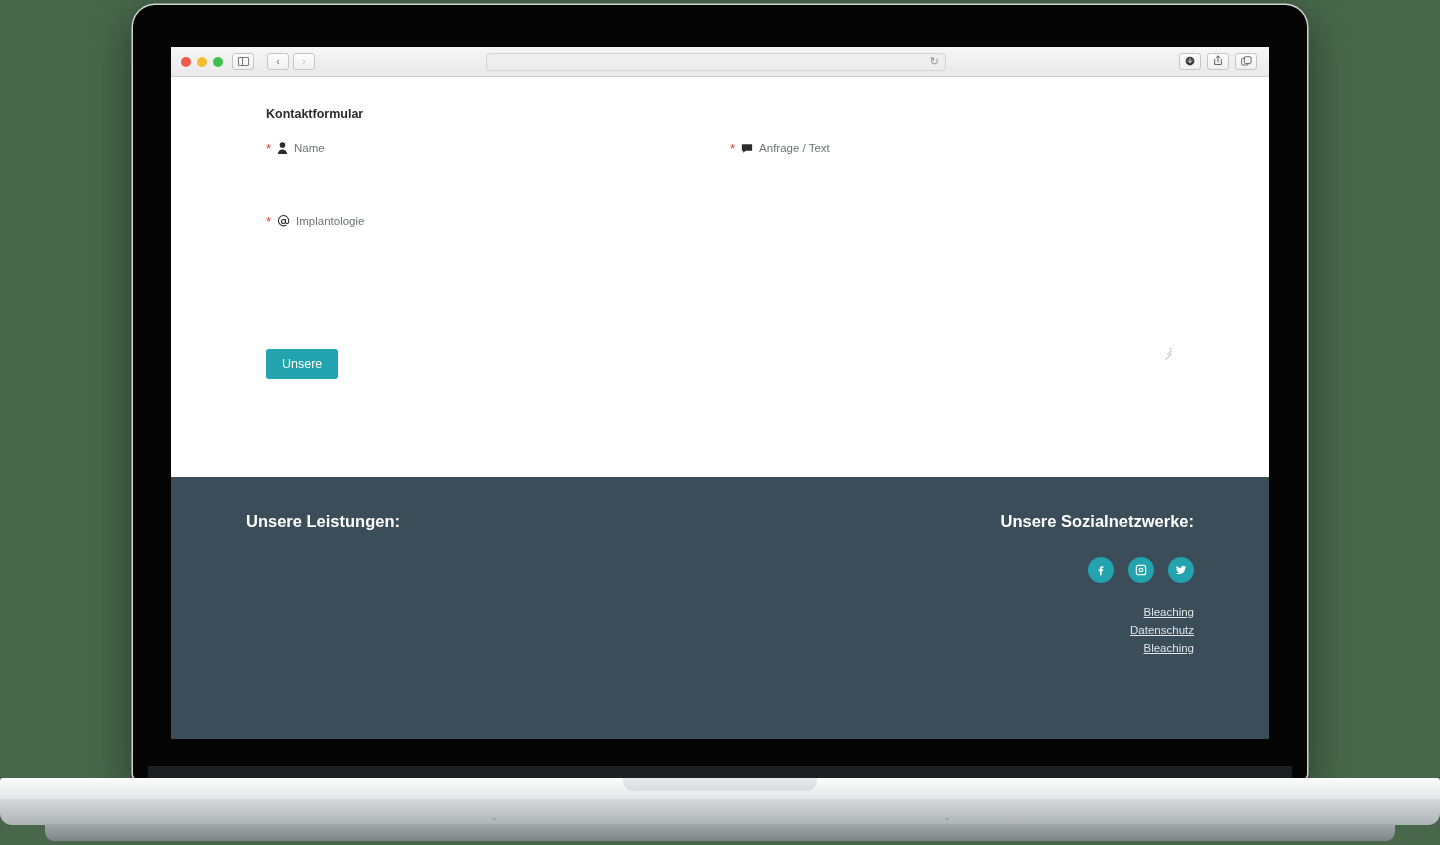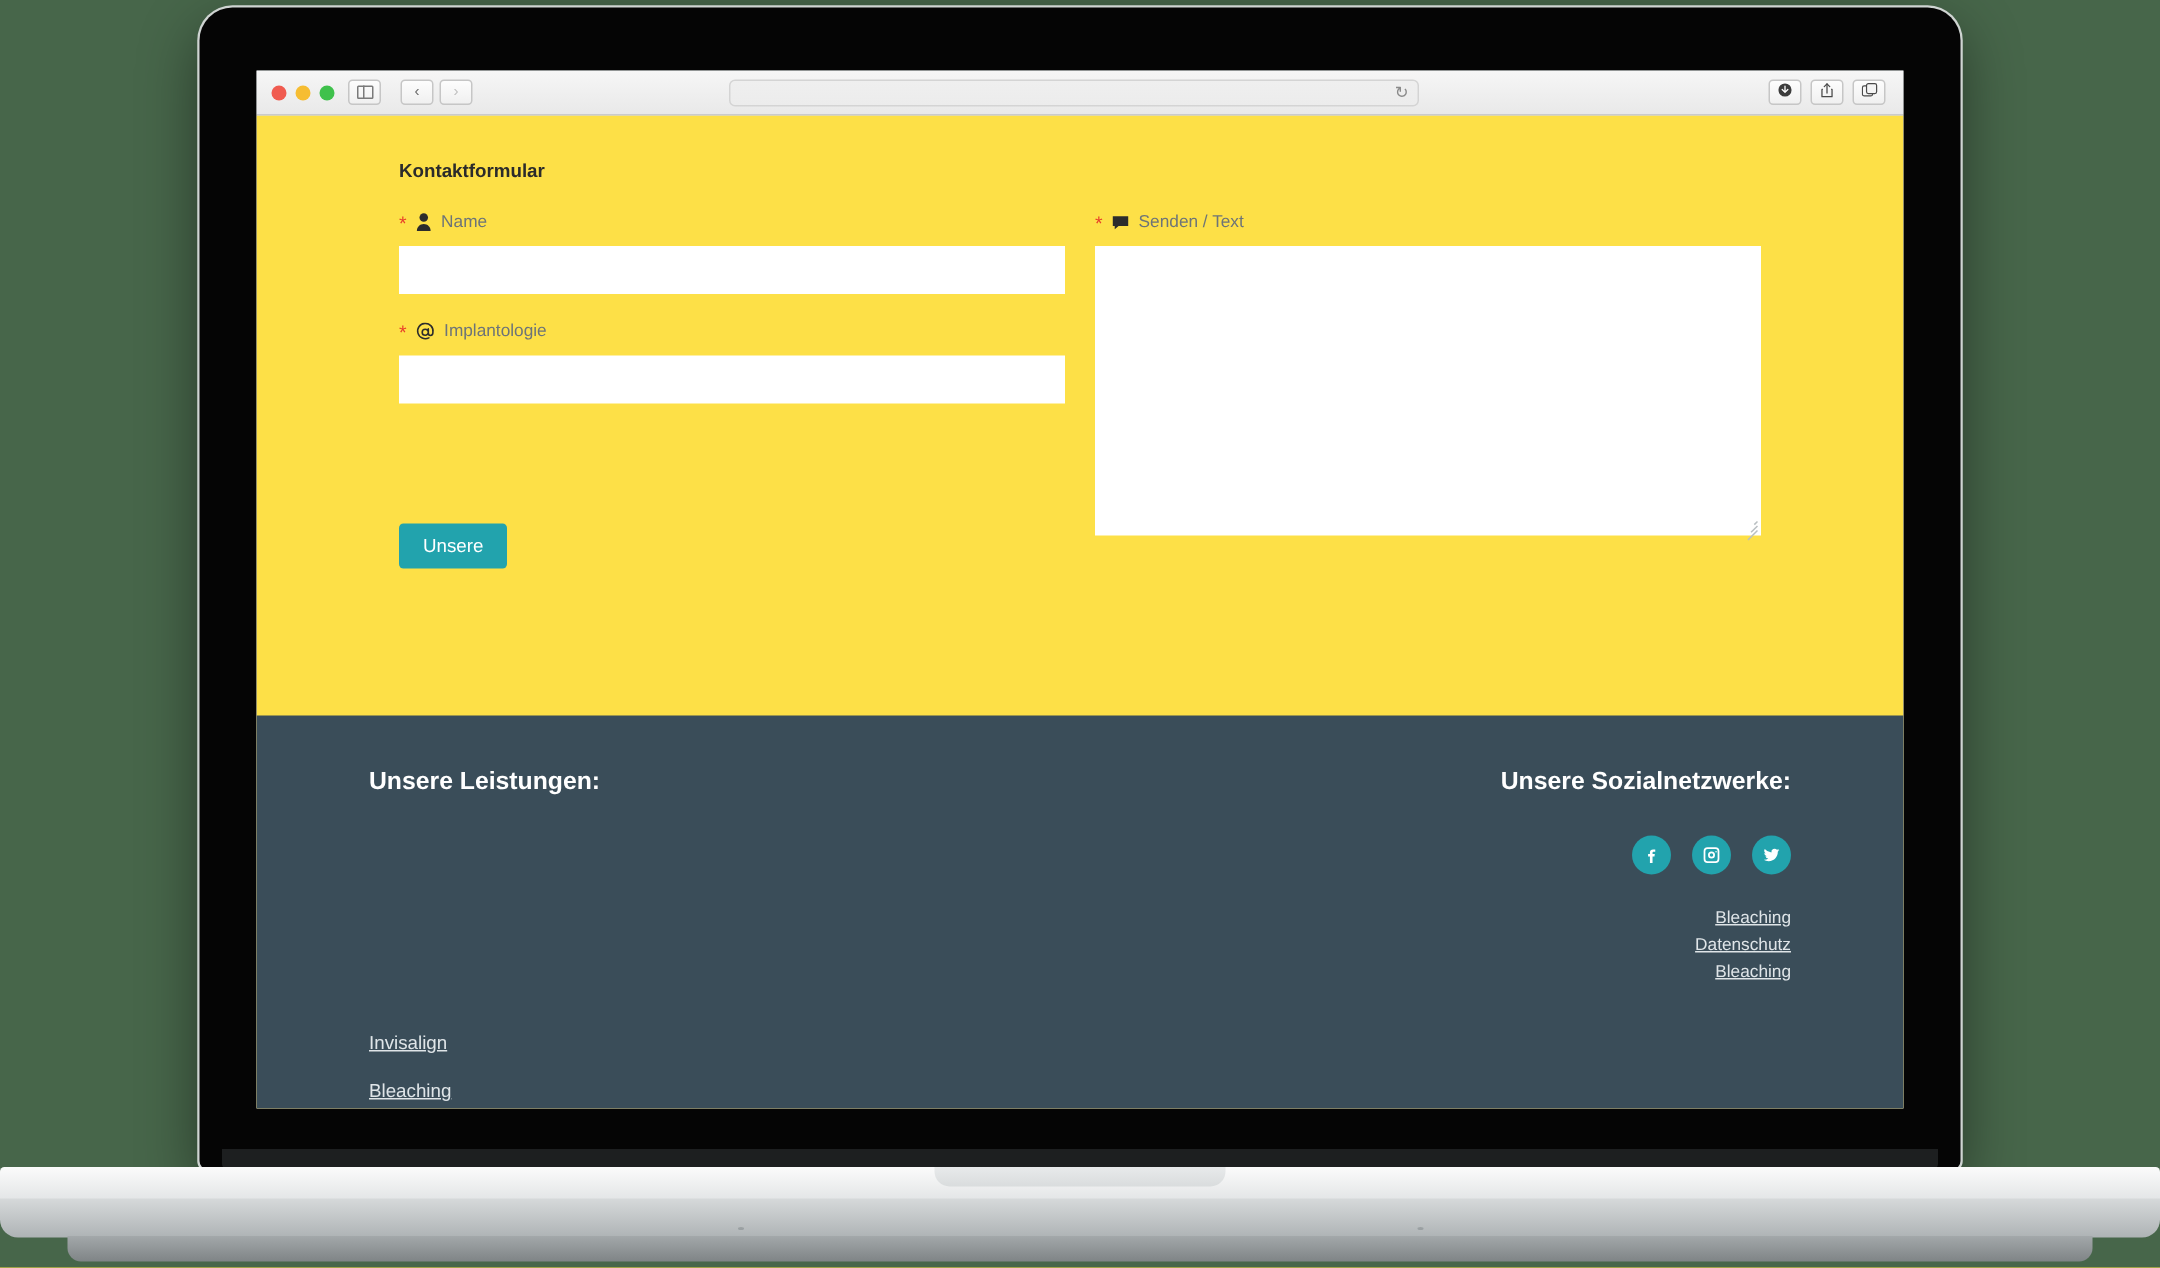--- a/index.html
+++ b/index.html
@@ -100,21 +100,21 @@
   }
 
   #chrome-right {
     position: absolute;
     right: 12px;
     display: flex;
     gap: 6px;
   }
 
   
-  #page { height: 662px; background: #fde047; }
+  #page { height: 662px; background: #ffffff; }
 
   #content {
     padding: 30px 95px 0 95px;
     height: 400px;
   }
 
   #form-title {
     font-size: 12.5px;
     font-weight: bold;
     color: #2b2b2b;
@@ -412,21 +412,21 @@
           </div>
 
           <div class="col">
             <div class="field-label">
               <span class="req">*</span>
               <span class="ico">
                 <svg width="12" height="11" viewBox="0 0 14 12">
                     <path d="M1 1h12v7.5H5.5L2.5 11V8.5H1z" fill="#2c2c2c"></path>
                   </svg>
               </span>
-              <span>Senden / Text</span>
+              <span>Anfrage / Text</span>
             </div>
             <div class="ta-wrap">
               <textarea class="txt-area" placeholder="" style=""></textarea>
               <span class="grip">
                   <i></i>
                   <i></i>
                   <i></i>
                 </span>
             </div>
           </div>
@@ -458,25 +458,20 @@
             </div>
             <div id="legal-links">
               <a>Bleaching</a>
               <a>Datenschutz</a>
               <a>Bleaching</a>
             </div>
           </div>
         </div>
 
         <div id="links-grid">
-          <div class="link-col">
-            <a class="foot-link">Invisalign</a>
-            <a class="foot-link">Bleaching</a>
-
-          </div>
         </div>
       </div>
 
     </div>
   </div>
 </div>
 
 <div id="base">
   <div id="hinge"></div>
   <div id="base-top">

